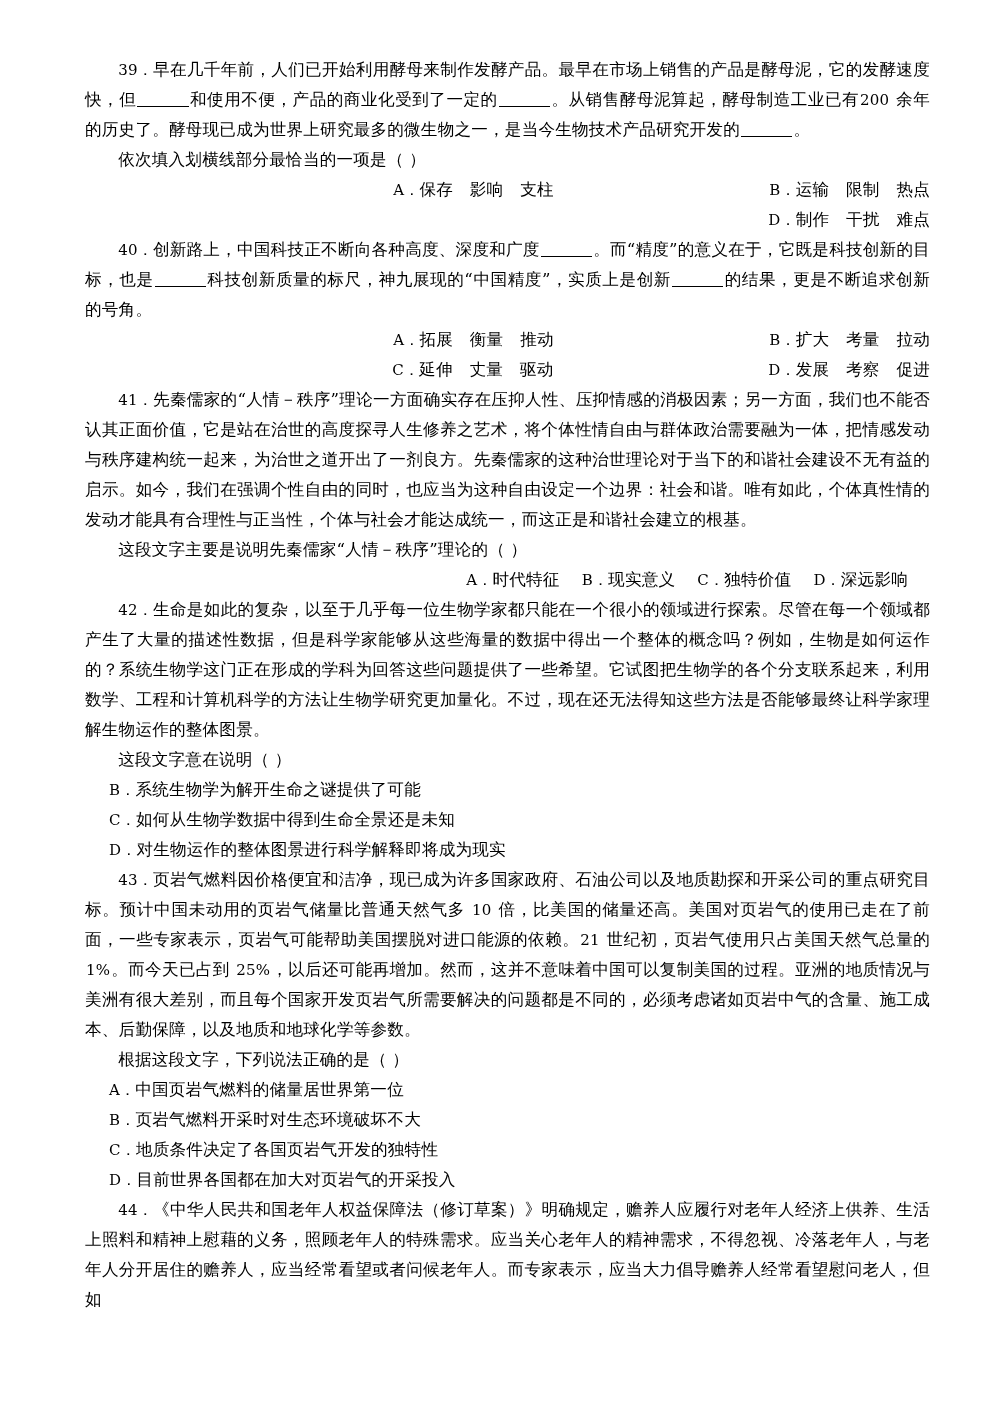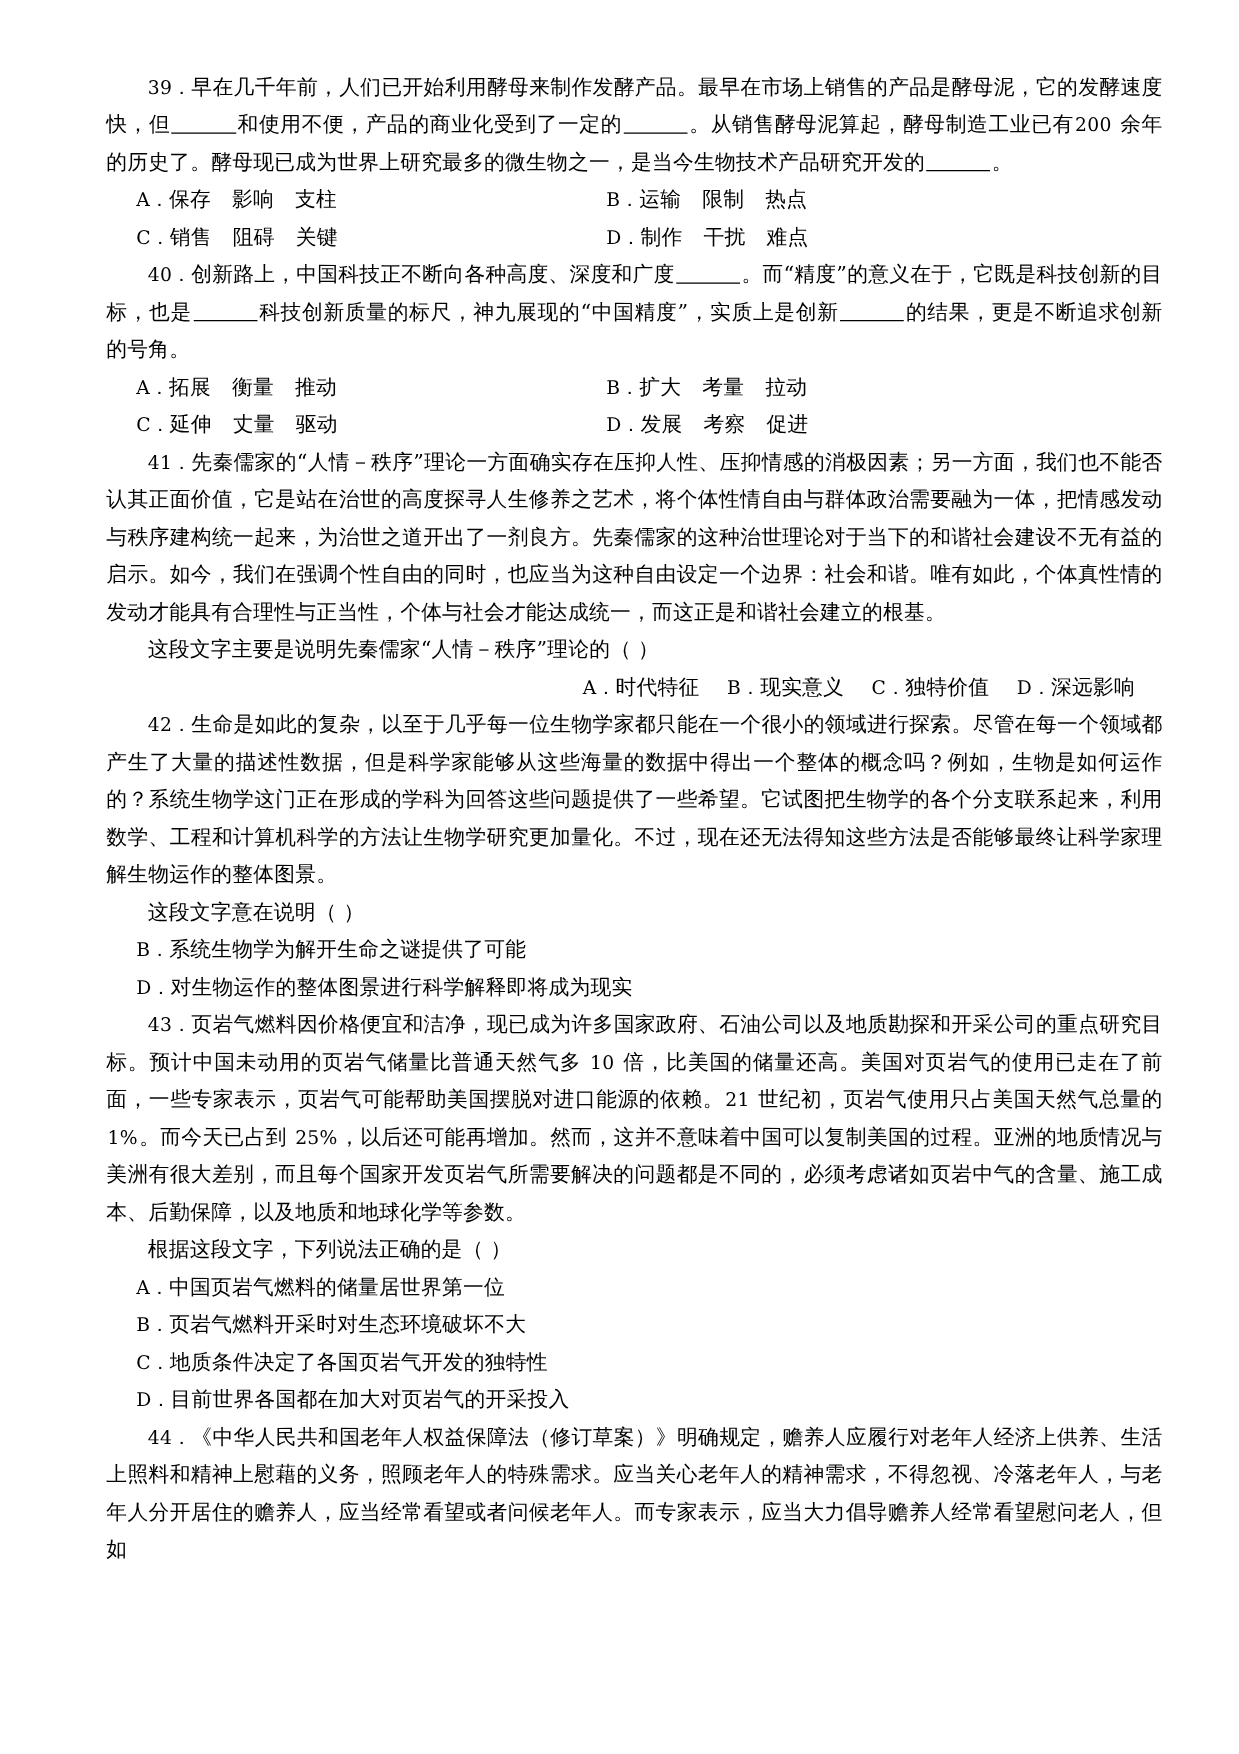--- a/index.html
+++ b/index.html
@@ -54,20 +54,21 @@
     text-indent: 2em;
     letter-spacing: 0.2px;
   }
   
   .opt-row {
     display: flex;
     font-size: 16.6px;
     line-height: 30px;
     margin: 0;
     letter-spacing: 0.2px;
+    justify-content: flex-end;
   }
   .opt-row .opt {
     white-space: nowrap;
   }
   .opt-row .opt.col1 {
     width: 400px;
     padding-left: 24px;
     box-sizing: border-box;
   }
   .opt-row .opt.col2 {
@@ -117,27 +118,27 @@
   }
 </style>
 </head>
 <body>
 
 <div class="page">
   <div class="content">
 
     <p class="stem"><span class="qnum">39．</span><span>早在几千年前，人们已开始利用酵母来制作发酵产品。最早在市场上销售的产品是酵母泥，它的发酵速度快，但</span><span class="blank"></span><span>和使用不便，产品的商业化受到了一定的</span><span class="blank"></span><span>。从销售酵母泥算起，酵母制造工业已有</span><span class="num">200</span><span> 余年的历史了。酵母现已成为世界上研究最多的微生物之一，是当今生物技术产品研究开发的</span><span class="blank"></span><span>。</span></p>
 
+    <p class="prompt">依次填入划横线部分最恰当的一项是（  ）</p>
 
     <div class="opt-row">
       <span class="opt col1"><span class="letter">A．</span><span>保存　影响　支柱</span></span>
       <span class="opt col2"><span class="letter">B．</span><span>运输　限制　热点</span></span>
     </div>
     <div class="opt-row">
-      <span class="opt col1"><span class="letter">C．</span><span>销售　阻碍　关键</span></span>
       <span class="opt col2"><span class="letter">D．</span><span>制作　干扰　难点</span></span>
     </div>
 
     <p class="stem"><span class="qnum">40．</span><span>创新路上，中国科技正不断向各种高度、深度和广度</span><span class="blank"></span><span>。而“精度”的意义在于，它既是科技创新的目标，也是</span><span class="blank"></span><span>科技创新质量的标尺，神九展现的“中国精度”，实质上是创新</span><span class="blank"></span><span>的结果，更是不断追求创新的号角。</span></p>
 
     <div class="opt-row">
       <span class="opt col1"><span class="letter">A．</span><span>拓展　衡量　推动</span></span>
       <span class="opt col2"><span class="letter">B．</span><span>扩大　考量　拉动</span></span>
     </div>
     <div class="opt-row">
@@ -152,20 +153,21 @@
     <div class="opt-inline">
       <span class="opt"><span class="letter">A．</span><span>时代特征</span></span><span class="opt"><span class="letter">B．</span><span>现实意义</span></span><span class="opt"><span class="letter">C．</span><span>独特价值</span></span><span class="opt"><span class="letter">D．</span><span>深远影响</span></span>
     </div>
 
     <p class="stem"><span class="qnum">42．</span><span>生命是如此的复杂，以至于几乎每一位生物学家都只能在一个很小的领域进行探索。尽管在每一个领域都产生了大量的描述性数据，但是科学家能够从这些海量的数据中得出一个整体的概念吗？例如，生物是如何运作的？系统生物学这门正在形成的学科为回答这些问题提供了一些希望。它试图把生物学的各个分支联系起来，利用数学、工程和计算机科学的方法让生物学研究更加量化。不过，现在还无法得知这些方法是否能够最终让科学家理解生物运作的整体图景。</span></p>
 
     <p class="prompt">这段文字意在说明（  ）</p>
 
     <div class="opt-stack">
       <span class="opt"><span class="letter">B．</span><span>系统生物学为解开生命之谜提供了可能</span></span>
+      <span class="opt"><span class="letter">C．</span><span>如何从生物学数据中得到生命全景还是未知</span></span>
       <span class="opt"><span class="letter">D．</span><span>对生物运作的整体图景进行科学解释即将成为现实</span></span>
     </div>
 
     <p class="stem"><span class="qnum">43．</span><span>页岩气燃料因价格便宜和洁净，现已成为许多国家政府、石油公司以及地质勘探和开采公司的重点研究目标。预计中国未动用的页岩气储量比普通天然气多 </span><span class="num">10</span><span> 倍，比美国的储量还高。美国对页岩气的使用已走在了前面，一些专家表示，页岩气可能帮助美国摆脱对进口能源的依赖。</span><span class="num">21</span><span> 世纪初，页岩气使用只占美国天然气总量的 </span><span class="num">1%</span><span>。而今天已占到 </span><span class="num">25%</span><span>，以后还可能再增加。然而，这并不意味着中国可以复制美国的过程。亚洲的地质情况与美洲有很大差别，而且每个国家开发页岩气所需要解决的问题都是不同的，必须考虑诸如页岩中气的含量、施工成本、后勤保障，以及地质和地球化学等参数。</span></p>
 
     <p class="prompt">根据这段文字，下列说法正确的是（  ）</p>
 
     <div class="opt-stack">
       <span class="opt"><span class="letter">A．</span><span>中国页岩气燃料的储量居世界第一位</span></span>
       <span class="opt"><span class="letter">B．</span><span>页岩气燃料开采时对生态环境破坏不大</span></span>

